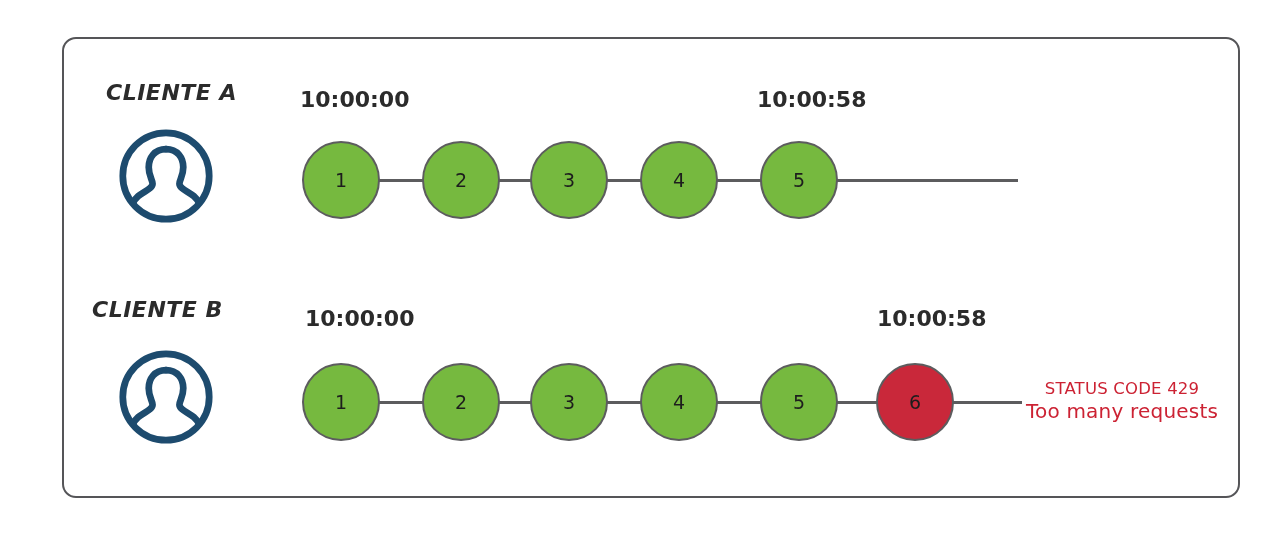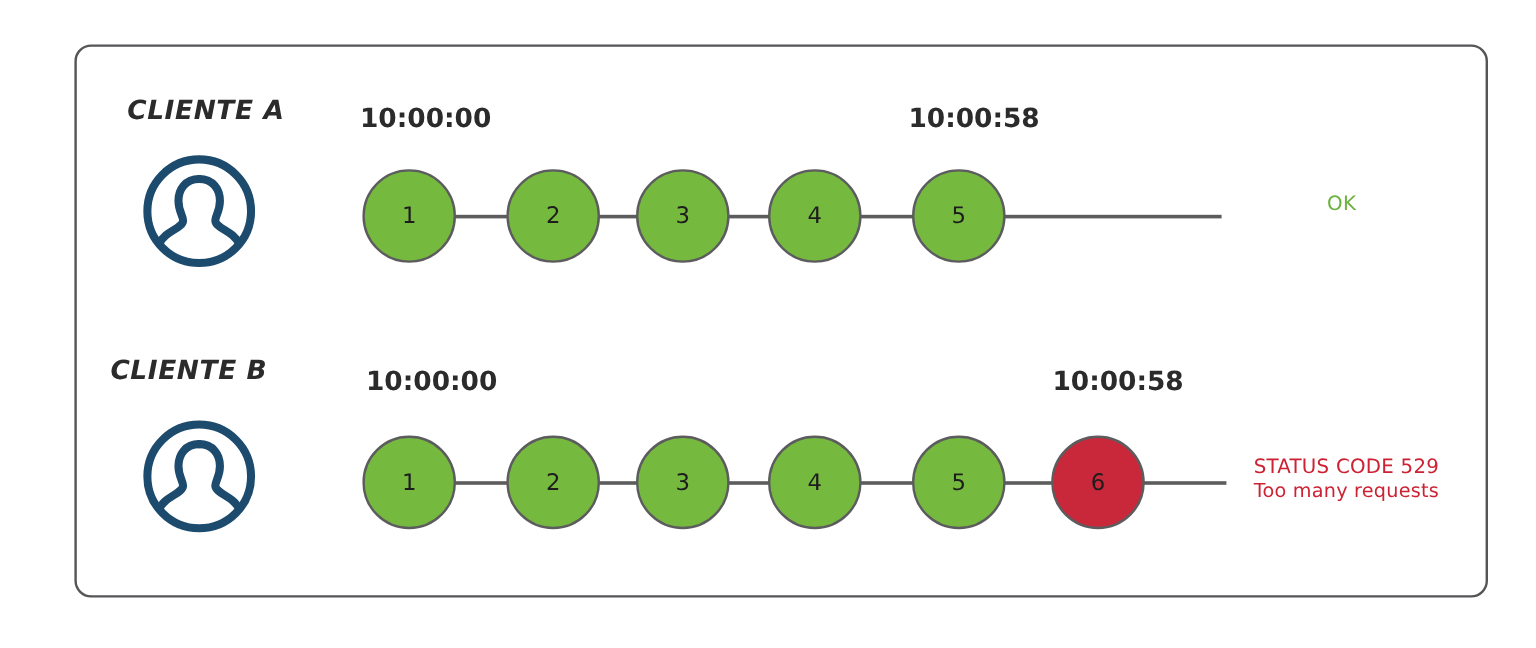--- a/index.html
+++ b/index.html
@@ -61,21 +61,21 @@
     font-family: "DejaVu Sans", sans-serif;
     font-size: 16.5px;
     line-height: 1.28;
     letter-spacing: 0.2px;
     white-space: nowrap;
   }
   .status .line1 { display: block; font-weight: 400; }
   .status .line2 { display: block; font-weight: 400; }
   .status.ok { color: #6cb33f; }
   .status.err { color: #cc2233; }
-  .status.err .line2 { font-size: 16px; }
+  .status.err .line2 { font-size: 20px; }
 
   
   .node {
     position: absolute;
     width: 78px;
     height: 78px;
     box-sizing: border-box;
     border-radius: 50%;
     border: 2.6px solid #5c5c5e;
     display: flex;
@@ -145,21 +145,20 @@
     <span>3</span>
   </div>
   <div class="node green" style="left:640px; top:141px;">
     <span>4</span>
   </div>
   <div class="node green" style="left:760px; top:141px;">
     <span>5</span>
   </div>
 
   <div class="status ok" style="left:1018px; top:159px; width:200px;">
-    <span class="line2">OK</span>
   </div>
 
   <div class="client-label" style="left:92px; top:297px;">CLIENTE B</div>
 
   <svg class="avatar" style="left:118px; top:349px;" viewBox="0 0 100 100" aria-hidden="true">
     <defs>
       <clipPath id="clipB">
           <circle cx="50" cy="50" r="46"></circle>
         </clipPath>
     </defs>
@@ -196,17 +195,17 @@
     <span>4</span>
   </div>
   <div class="node green" style="left:760px; top:363px;">
     <span>5</span>
   </div>
   <div class="node red" style="left:876px; top:363px;">
     <span>6</span>
   </div>
 
   <div class="status err" style="left:1022px; top:378px; width:200px;">
-    <span class="line1">STATUS CODE 529</span>
+    <span class="line1">STATUS CODE 429</span>
     <span class="line2">Too many requests</span>
   </div>
 
 </div>
 
 </body></html>

